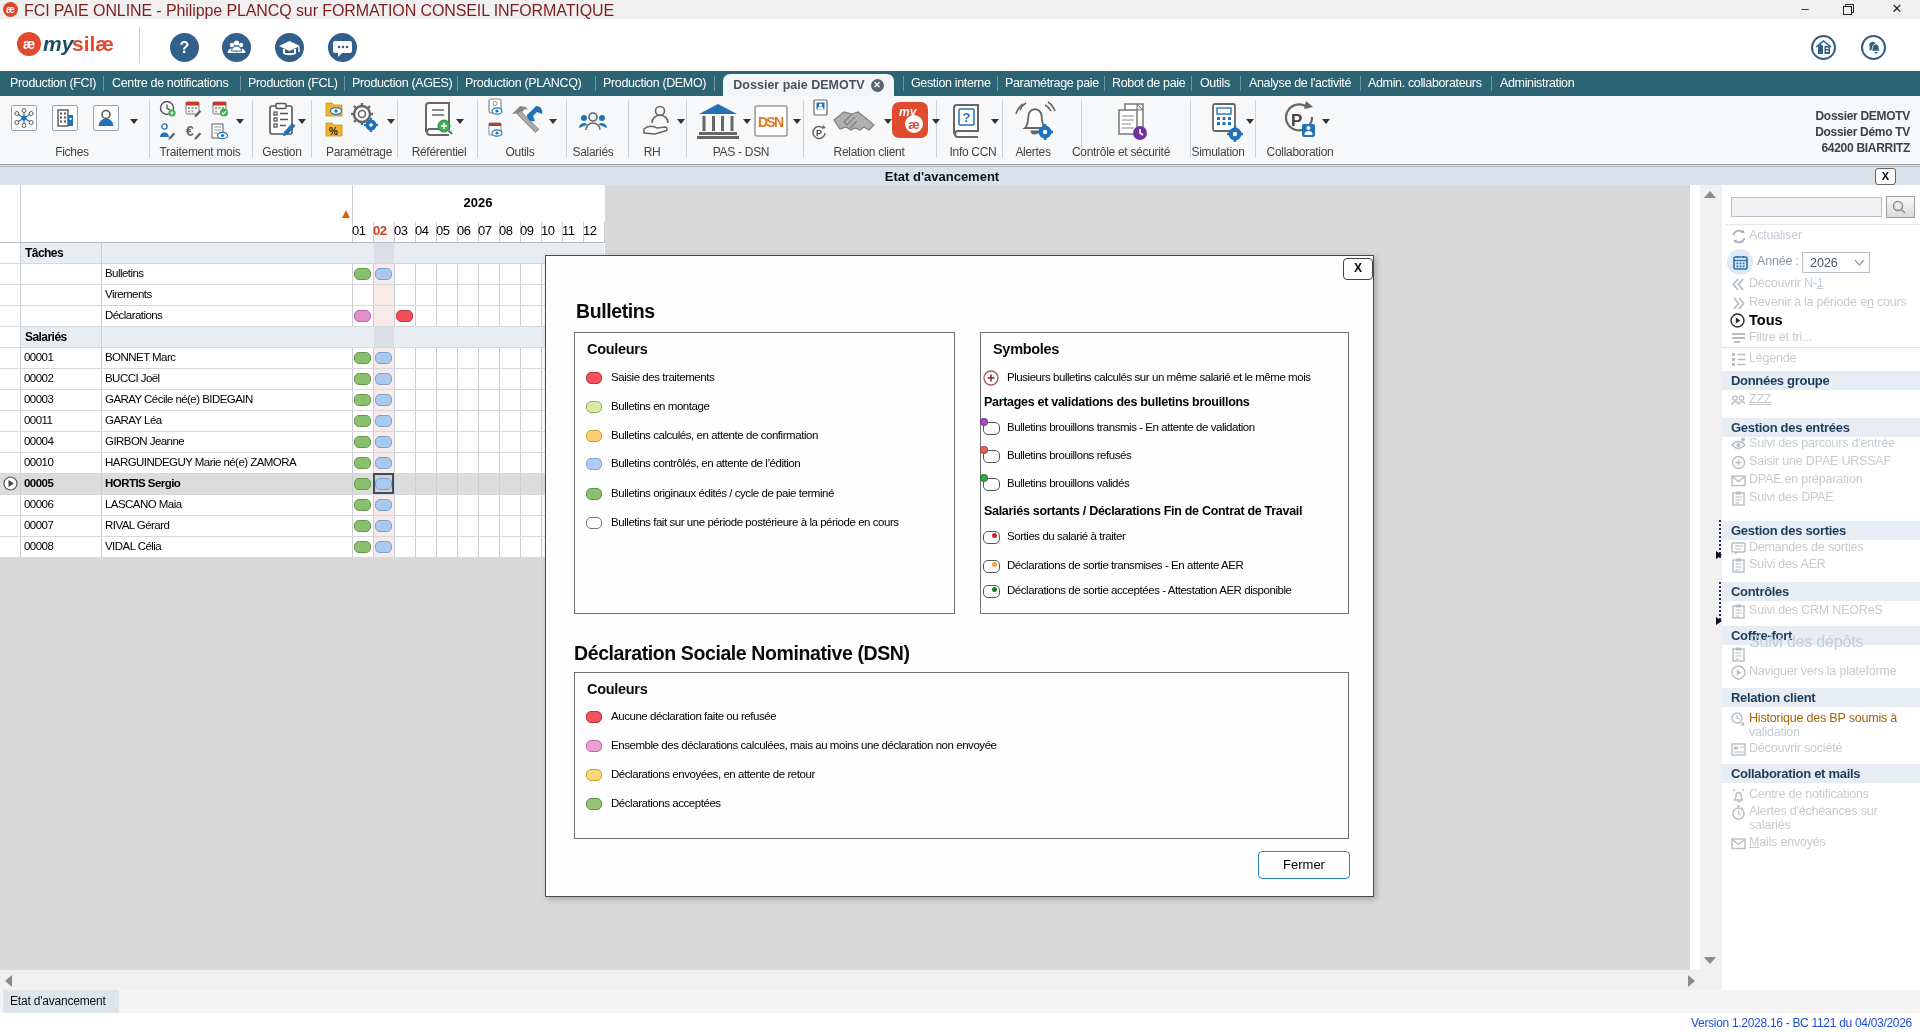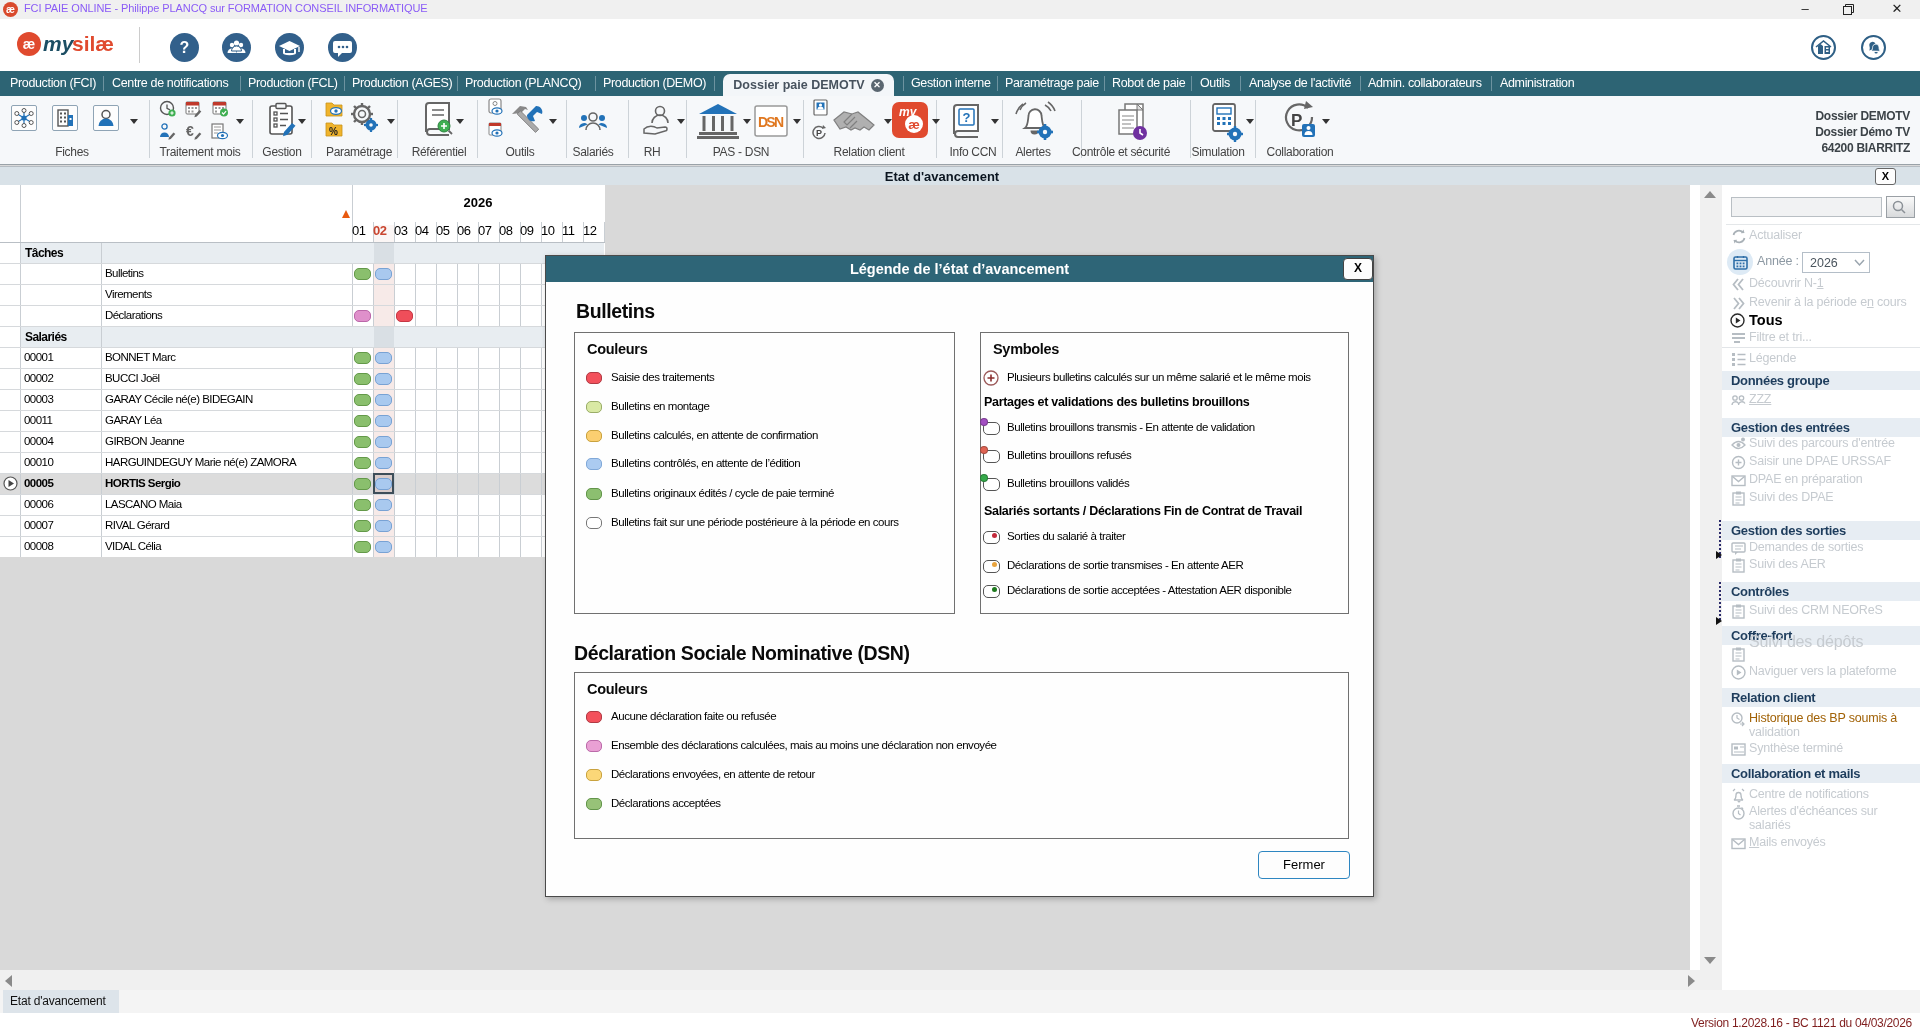--- a/index.html
+++ b/index.html
@@ -2,21 +2,21 @@
 <html><head>
 <meta charset="utf-8">
 <style>
 *{margin:0;padding:0;box-sizing:border-box}
 html,body{width:1920px;height:1032px;overflow:hidden}
 body{font-family:"Liberation Sans",sans-serif;position:relative;background:#d9d9d9;font-size:13px;color:#000}
 .abs{position:absolute}
 
 #titlebar{position:absolute;left:0;top:0;width:1920px;height:19px;background:#f0f0f0}
 #titlebar .logo{position:absolute;left:3px;top:2px;width:15px;height:15px;border-radius:50%;background:#d94a2d;color:#fff;font-size:10px;font-weight:bold;text-align:center;line-height:15px}
-#titlebar .t{position:absolute;left:24px;top:2px;font-size:11px;letter-spacing:-0.1px;color:#8b5cf6}
+#titlebar .t{position:absolute;left:24px;top:2px;font-size:16px;letter-spacing:-0.1px;color:#7f1d1d}
 .winbtn{position:absolute;top:1px;font-size:13px;color:#222;width:16px;text-align:center}
 
 #logobar{position:absolute;left:0;top:19px;width:1920px;height:52px;background:#fff}
 .cicon{position:absolute;width:29px;height:29px;border-radius:50%;background:#32608b;color:#fff;text-align:center;top:14px}
 .oicon{position:absolute;width:25px;height:25px;border-radius:50%;border:2px solid #2e5f85;background:#fff;top:16px}
 
 #tabbar{position:absolute;left:0;top:71px;width:1920px;height:25px;background:#2d6474;color:#fff;font-size:12.5px;letter-spacing:-0.35px}
 #tabbar .tb{position:absolute;top:0;height:25px;line-height:25px;white-space:nowrap}
 #tabbar .sep{position:absolute;top:5px;height:15px;width:1px;background:#6d93a0}
 #activetab{position:absolute;left:723px;top:74px;width:171px;height:22px;background:#f3f6f9;border-radius:7px 7px 0 0;color:#47525e;font-weight:bold;font-size:12.5px;text-align:center;line-height:22px}
@@ -46,21 +46,21 @@
 .mn{position:absolute;top:224px;width:21px;text-align:left;font-size:13px;letter-spacing:-0.5px;color:#000}
 
 #sidescroll{position:absolute;left:1700px;top:185px;width:22px;height:805px;background:#f0f0f0}
 #sidebar{position:absolute;left:1722px;top:185px;width:198px;height:805px;background:#fff}
 .sbhdr{position:absolute;left:0;width:198px;height:19px;background:#e7edf3;font-weight:bold;font-size:13px;letter-spacing:-0.3px;color:#1d3c5c;padding-left:9px;line-height:19px}
 
 #hscroll{position:absolute;left:0;top:970px;width:1720px;height:20px;background:#f0f0f0}
 #tabstrip{position:absolute;left:0;top:990px;width:1920px;height:23px;background:#f4f4f4}
 #sheettab{position:absolute;left:3px;top:0;width:116px;height:23px;background:#dde4ea;font-size:12px;letter-spacing:-0.2px;color:#111;line-height:22px;padding-left:7px}
 #bottomwhite{position:absolute;left:0;top:1013px;width:1920px;height:19px;background:#fff}
-#version{position:absolute;right:8px;top:1016px;font-size:12px;letter-spacing:-0.3px;color:#7f1d1d}
+#version{position:absolute;right:8px;top:1016px;font-size:12px;letter-spacing:-0.3px;color:#1d4ed8}
 
 #modal{position:absolute;left:545px;top:255px;width:829px;height:642px;background:#fefefe;border:1px solid #4a4a4a;box-shadow:2px 2px 6px rgba(0,0,0,.25)}
 #modalhdr{position:absolute;left:0;top:0;width:827px;height:26px;background:#2e6577;color:#fff;font-weight:bold;font-size:14.5px;text-align:center;line-height:26px}
 #modalx{position:absolute;left:797px;top:2px;width:30px;height:22px;background:#fdfdfd;border:1.5px solid #444;border-radius:4px;text-align:center;font-weight:bold;font-size:12px;line-height:19px;color:#000}
 .mh1{position:absolute;font-size:19.5px;letter-spacing:-0.4px;font-weight:bold;color:#0a0a0a}
 .mbox{position:absolute;border:1px solid #707070;background:#fefefe}
 .mbh{position:absolute;left:12px;top:8px;font-size:14.5px;letter-spacing:-0.3px;font-weight:bold;color:#0a0a0a}
 .lpill{position:absolute;width:16px;height:12px;border-radius:5px;border:1px solid}
 .mtxt{position:absolute;font-size:11.5px;letter-spacing:-0.45px;color:#000;white-space:nowrap}
 .mbold{position:absolute;font-size:12.5px;letter-spacing:-0.3px;font-weight:bold;color:#000;white-space:nowrap}
@@ -770,21 +770,21 @@
       <path d="M6 3 v3 l2.5 1.5" stroke="#b6bdc3" stroke-width="1.2" fill="none"></path>
       <path d="M9 12 h4 m-2-2 l2 2 -2 2" stroke="#b6bdc3" stroke-width="1.2" fill="none"></path>
     </svg>
   <div class="abs" style="left:27px;top:526px;font-size:12.5px;letter-spacing:-0.2px;font-weight:normal;color:#a16207;white-space:nowrap">Historique des BP soumis à</div>
   <div class="abs" style="left:27px;top:540px;font-size:12.5px;letter-spacing:-0.2px;font-weight:normal;color:#c6cbd0;white-space:nowrap">validation</div>
   <svg class="abs" style="left:9px;top:557px" width="15" height="15" viewBox="0 0 15 15">
       <rect x="1" y="2" width="13" height="11" fill="none" stroke="#b6bdc3" stroke-width="1.4"></rect>
       <rect x="3" y="4.5" width="4" height="3" fill="#b6bdc3"></rect>
       <path d="M9 5 h4 M3 10 h10" stroke="#b6bdc3" stroke-width="1.2"></path>
     </svg>
-  <div class="abs" style="left:27px;top:556px;font-size:12.5px;letter-spacing:-0.2px;font-weight:normal;color:#c6cbd0;white-space:nowrap">Synthèse terminé</div>
+  <div class="abs" style="left:27px;top:556px;font-size:12.5px;letter-spacing:-0.2px;font-weight:normal;color:#c6cbd0;white-space:nowrap">Découvrir société</div>
   <div class="sbhdr" style="top:579px">Collaboration et mails</div>
   <svg class="abs" style="left:9px;top:603px" width="15" height="15" viewBox="0 0 15 15">
       <path d="M3 12 c2-1 2-4 2-5 a2.5 2.5 0 0 1 5 0 c0 1 0 4 2 5 z" fill="none" stroke="#b6bdc3" stroke-width="1.3"></path>
       <path d="M6.5 13 a1.5 1.5 0 0 0 3 0" fill="#b6bdc3"></path>
       <path d="M2 3 l2 -2 M13 3 l-2 -2" stroke="#b6bdc3" stroke-width="1.2"></path>
     </svg>
   <div class="abs" style="left:27px;top:602px;font-size:12.5px;letter-spacing:-0.2px;font-weight:normal;color:#c6cbd0;white-space:nowrap">Centre de notifications</div>
   <svg class="abs" style="left:9px;top:620px" width="15" height="15" viewBox="0 0 15 15">
       <circle cx="7.5" cy="8.5" r="5.5" fill="none" stroke="#b6bdc3" stroke-width="1.4"></circle>
       <path d="M7.5 5.5 v3 l2 1.5" stroke="#b6bdc3" stroke-width="1.2" fill="none"></path>
@@ -808,21 +808,20 @@
   <div class="abs" style="left:5px;top:5px;width:0;height:0;border-top:6px solid transparent;border-bottom:6px solid transparent;border-right:7px solid #8a8a8a"></div>
   <div class="abs" style="left:1688px;top:5px;width:0;height:0;border-top:6px solid transparent;border-bottom:6px solid transparent;border-left:7px solid #8a8a8a"></div>
 </div>
 <div id="tabstrip">
     <div id="sheettab">Etat d'avancement</div>
   </div>
 <div id="bottomwhite"></div>
 <div id="version">Version 1.2028.16 - BC 1121 du 04/03/2026</div>
 
 <div id="modal">
-  <div id="modalhdr">Légende de l’état d’avancement</div>
   <div id="modalx">X</div>
   <div id="modalbody">
   <div class="mh1" style="left:30px;top:44px">Bulletins</div>
   <div class="mbox" style="left:28px;top:76px;width:381px;height:282px">
         <div class="mbh">Couleurs</div>
       </div>
   <div class="lpill" style="left:40px;top:116px;background:#f3515c;border-color:#b03a44"></div>
   <div class="mtxt" style="left:65px;top:115px">Saisie des traitements</div>
   <div class="lpill" style="left:40px;top:145px;background:#d9e9a4;border-color:#9aad68"></div>
   <div class="mtxt" style="left:65px;top:144px">Bulletins en montage</div>

